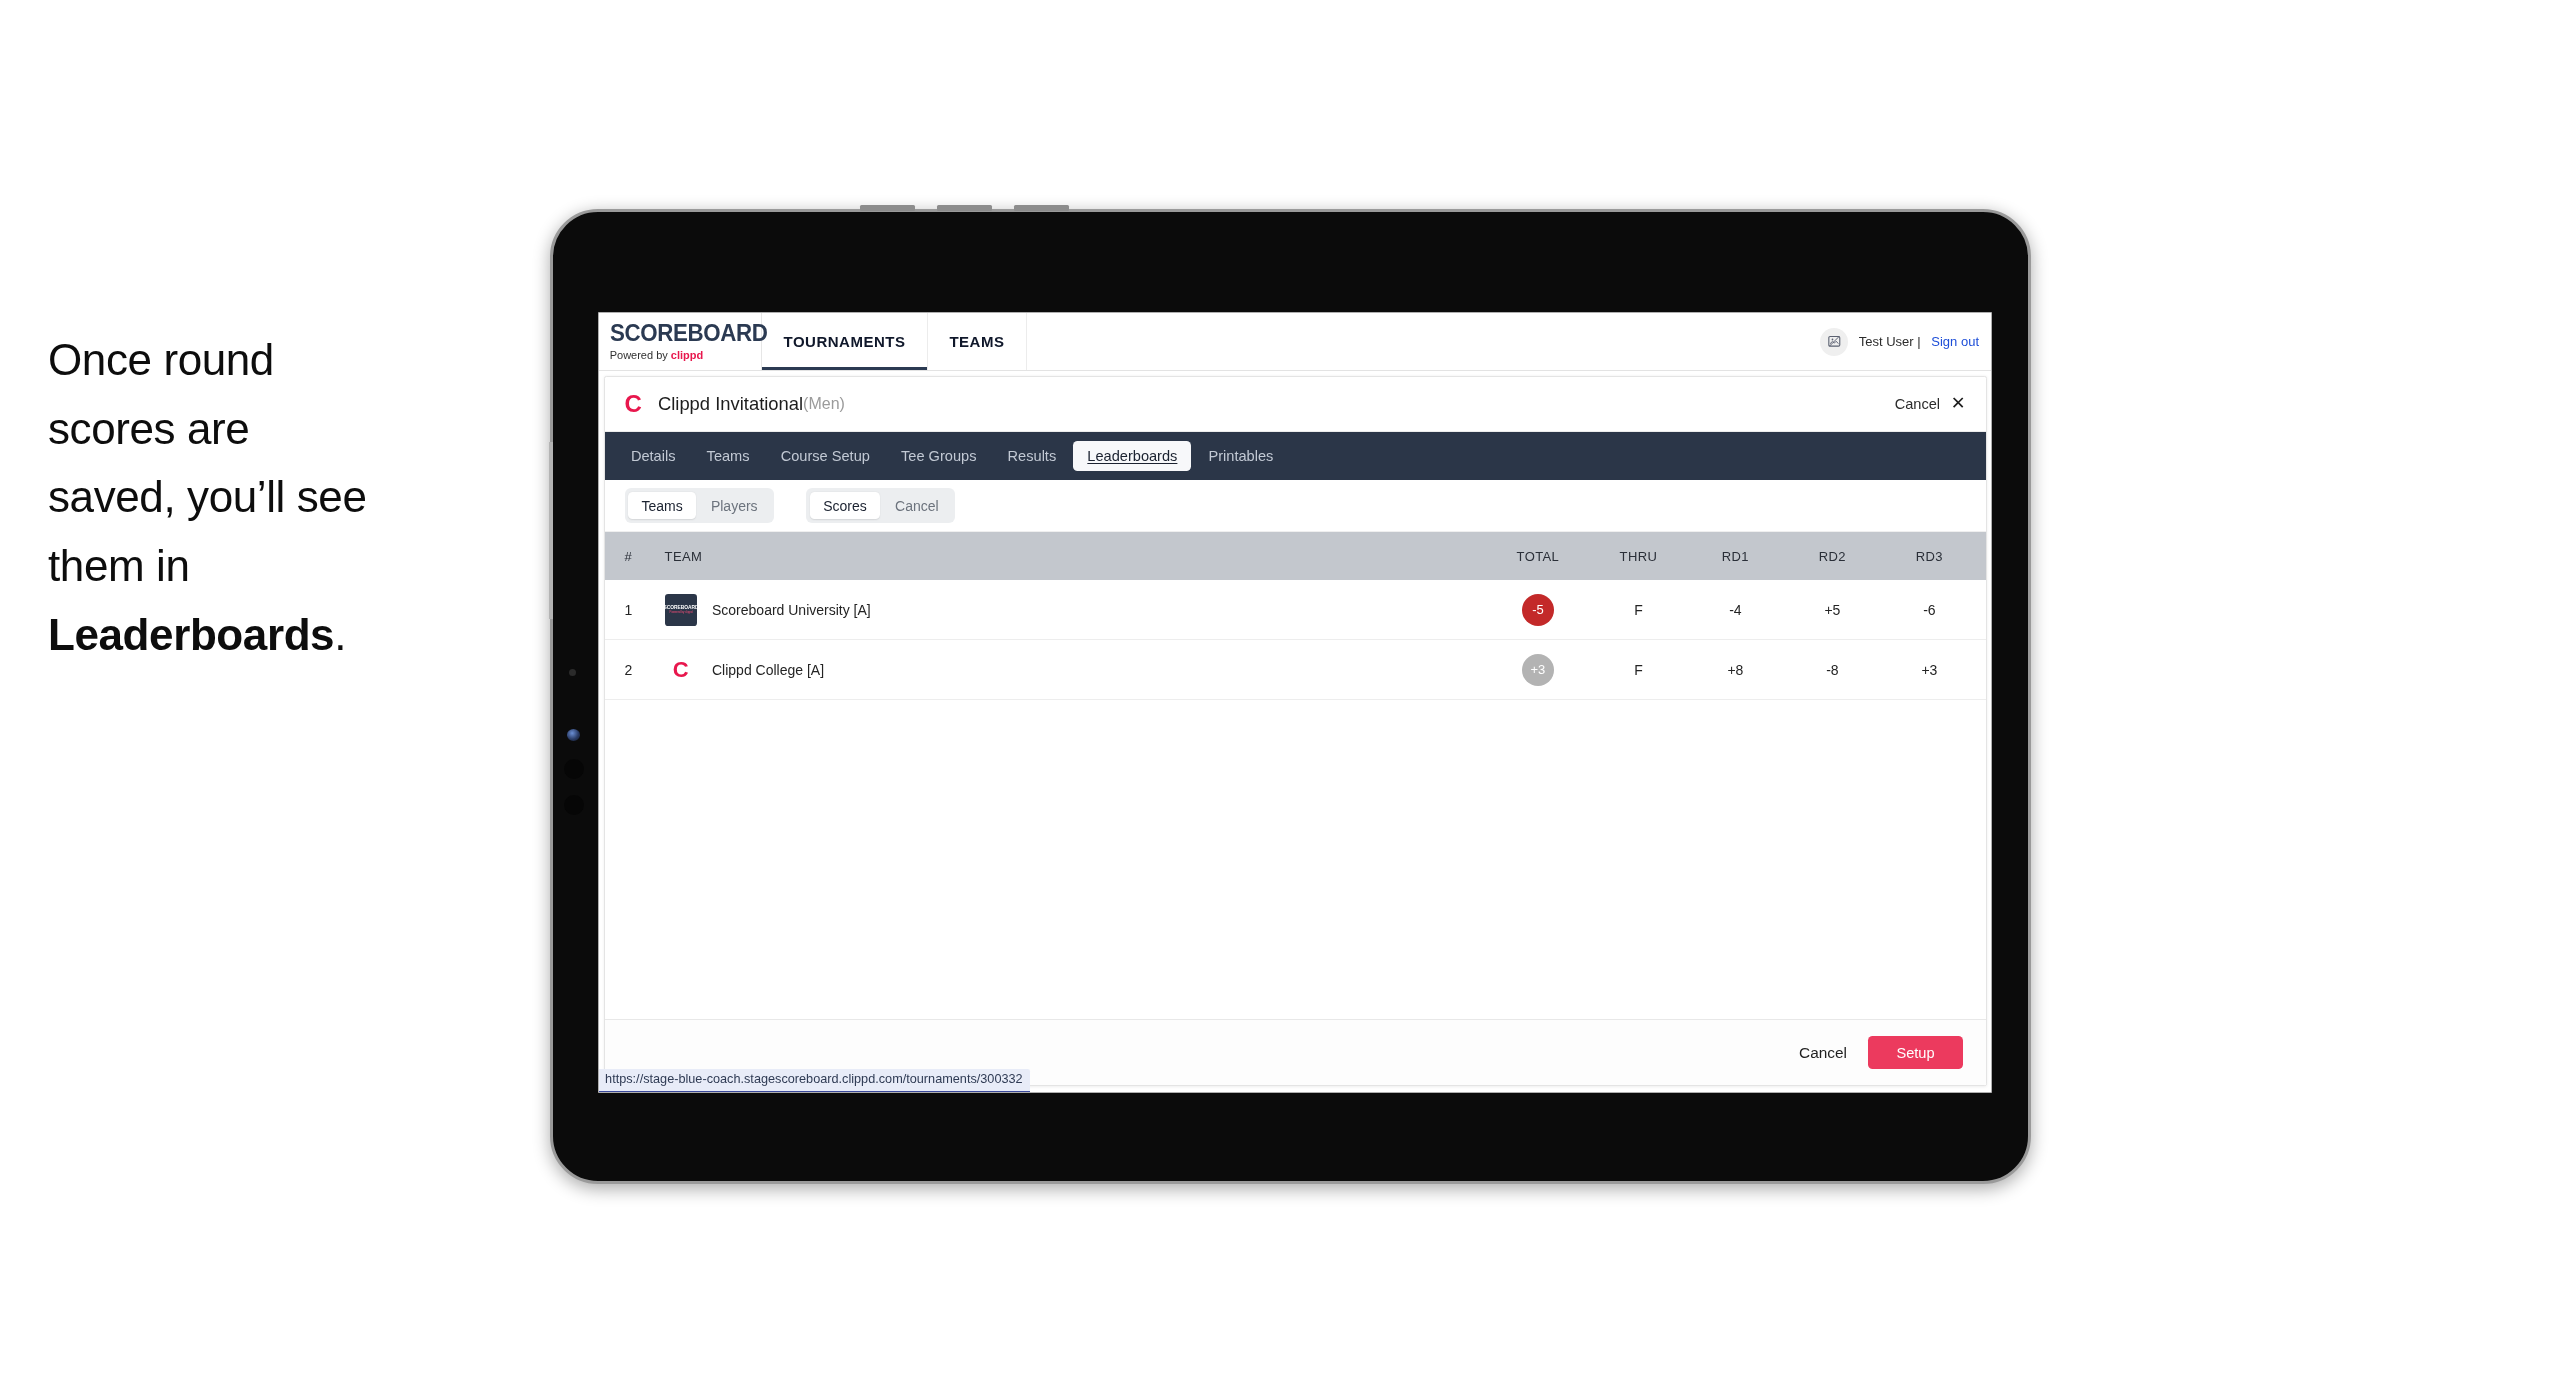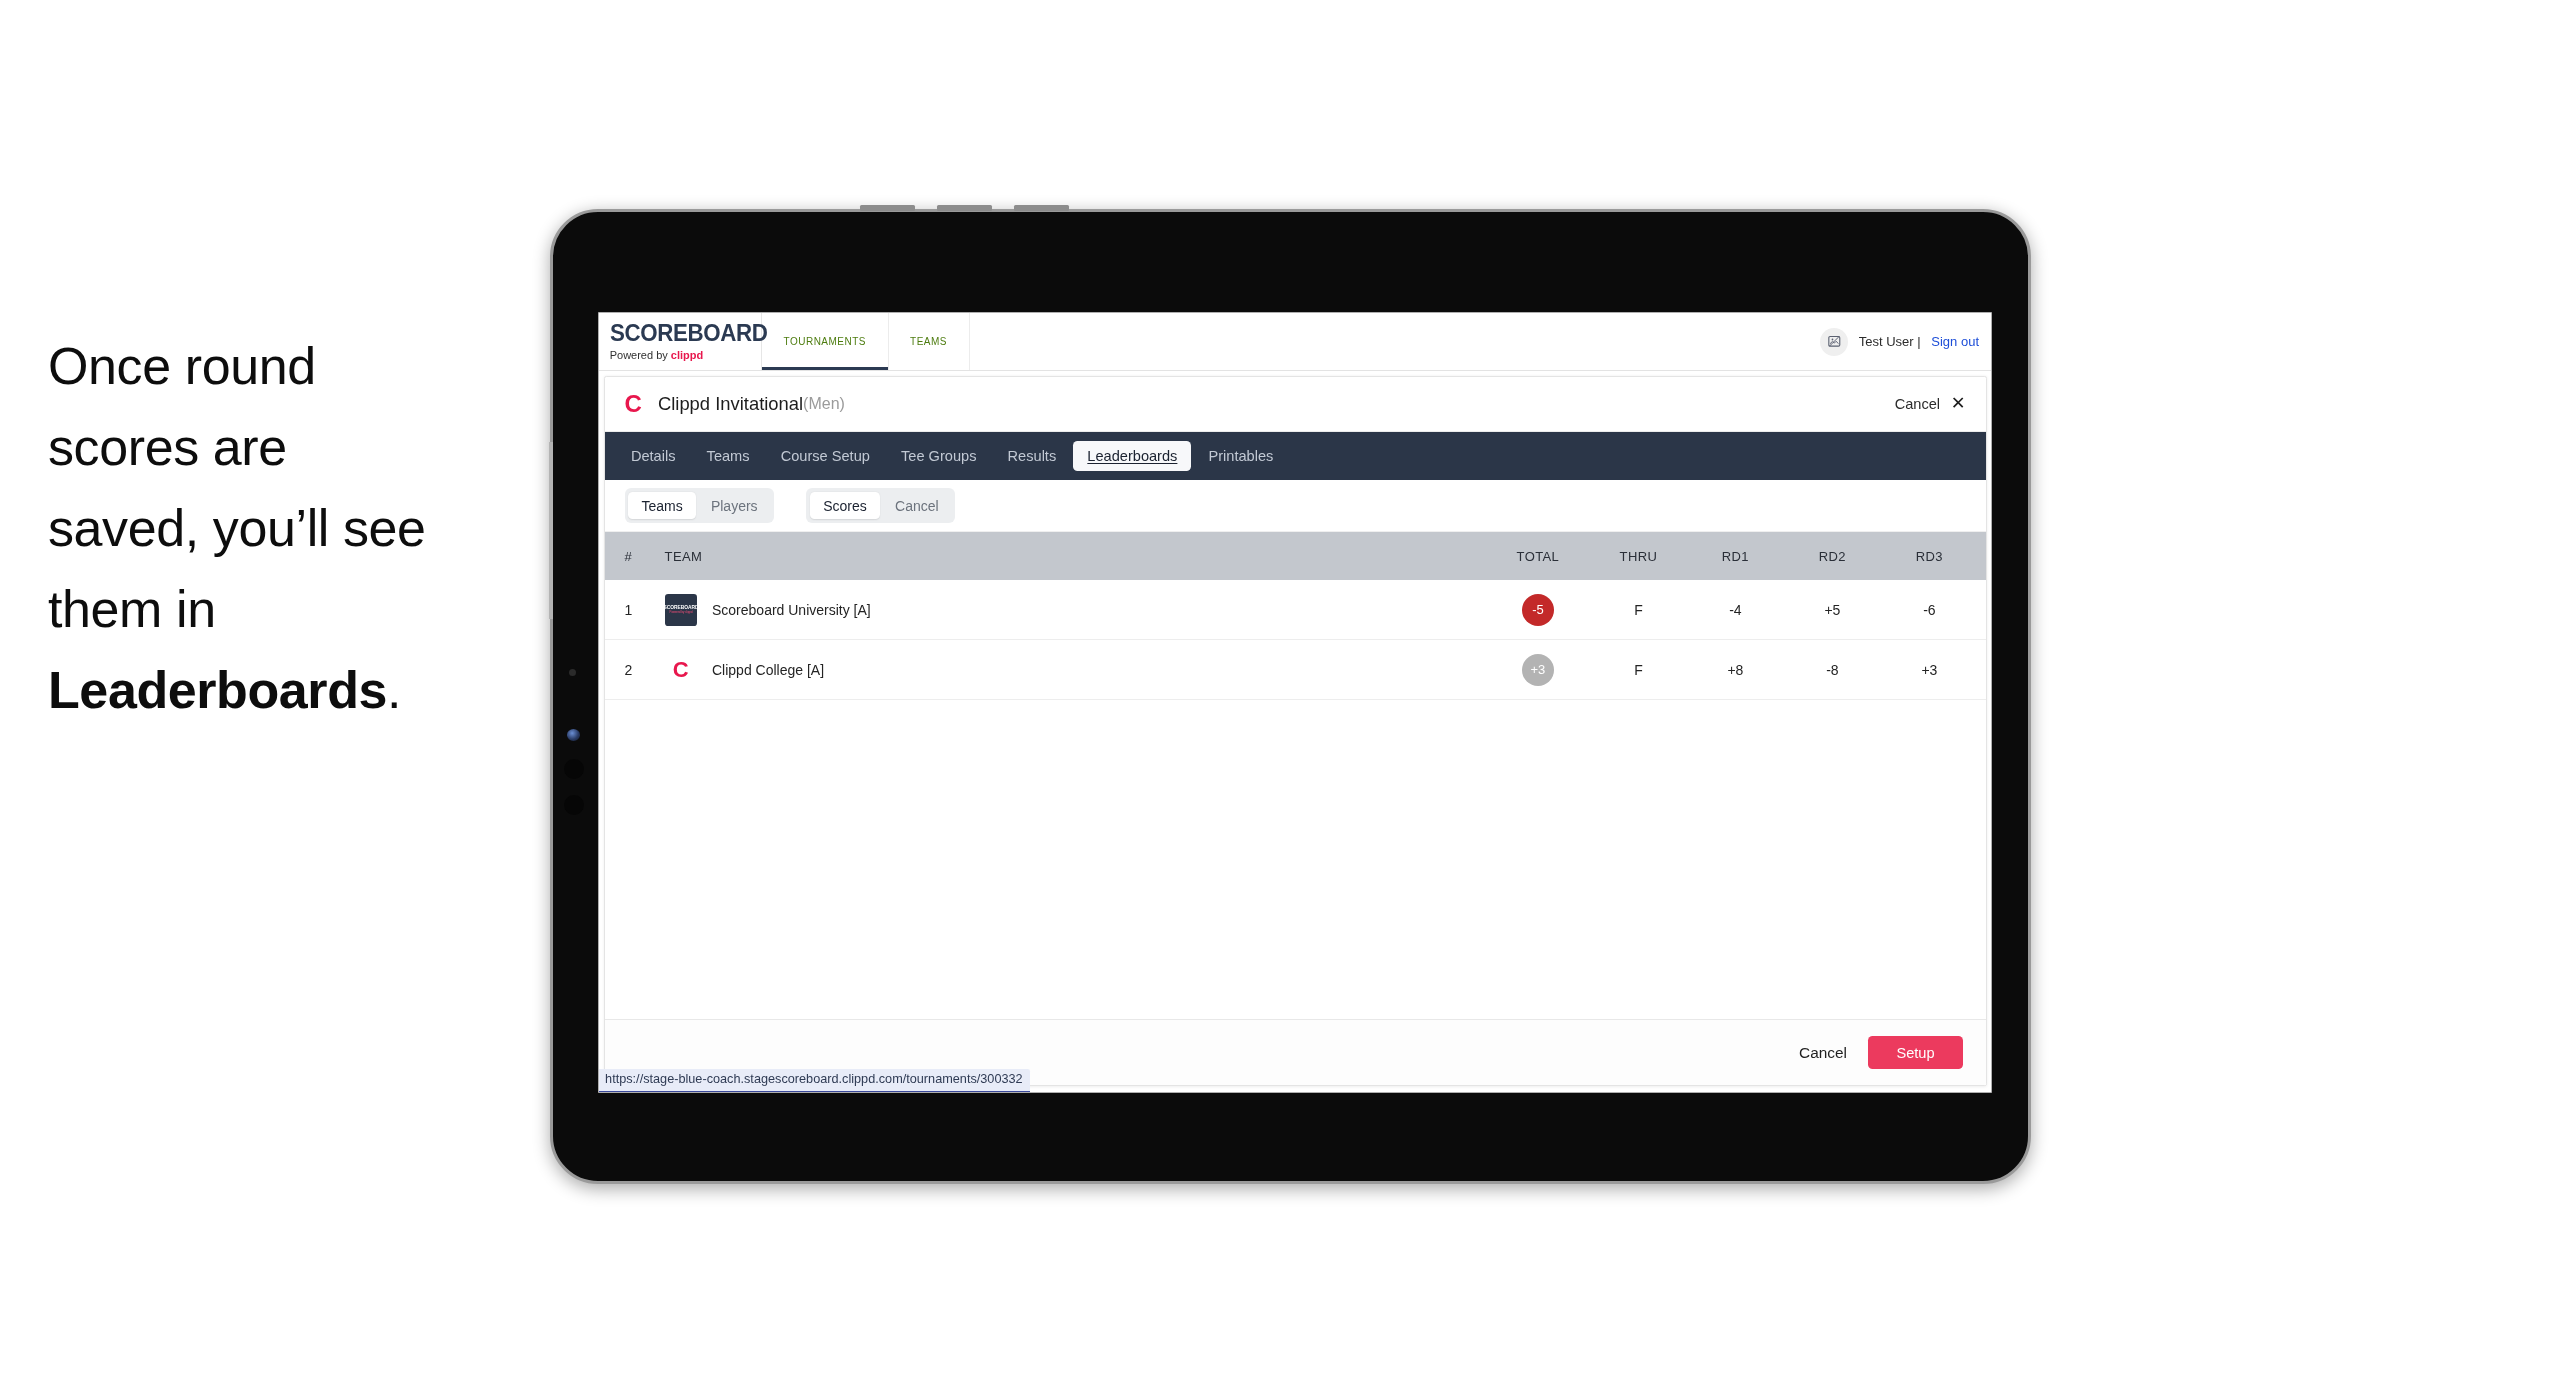--- a/index.html
+++ b/index.html
@@ -8,21 +8,21 @@
     background: #ffffff;
     font-family: "Liberation Sans", sans-serif;
     overflow: hidden;
   }
 
   
   #caption {
     position: absolute;
     left: 48px; top: 326px;
     width: 476px;
-    font-size: 52px;
+    font-size: 44px;
     line-height: 1.56;
     color: #0d0d0d;
     letter-spacing: -0.4px;
   }
   #caption .bold { font-weight: bold; }
 
   
   #tablet {
     position: absolute;
     left: 550px; top: 209px;
@@ -97,26 +97,27 @@
     margin-top: 4.6px;
     font-size: 11px;
     color: #313131;
     line-height: 1;
   }
   #brand-sub .clippd { color: #e8174d; font-weight: bold; }
 
   .topnav-item {
     display: flex; align-items: center;
     padding: 0 21.5px;
-    font-size: 10px;
-    color: #4d7c0f;
+    font-size: 15px;
+    color: #0f172a;
     letter-spacing: 0.5px;
     border-right: 0.8px solid #ececec;
     cursor: pointer;
     position: relative;
+    font-weight: bold;
   }
   .topnav-item.active::after {
     content: ""; position: absolute;
     left: 0; right: 0; bottom: 0; height: 3.1px;
     background: #2b3a52;
   }
   #appbar-spacer { flex: 1; }
   #user-area {
     display: flex; align-items: center; gap: 10.7px;
     padding-right: 12px;

